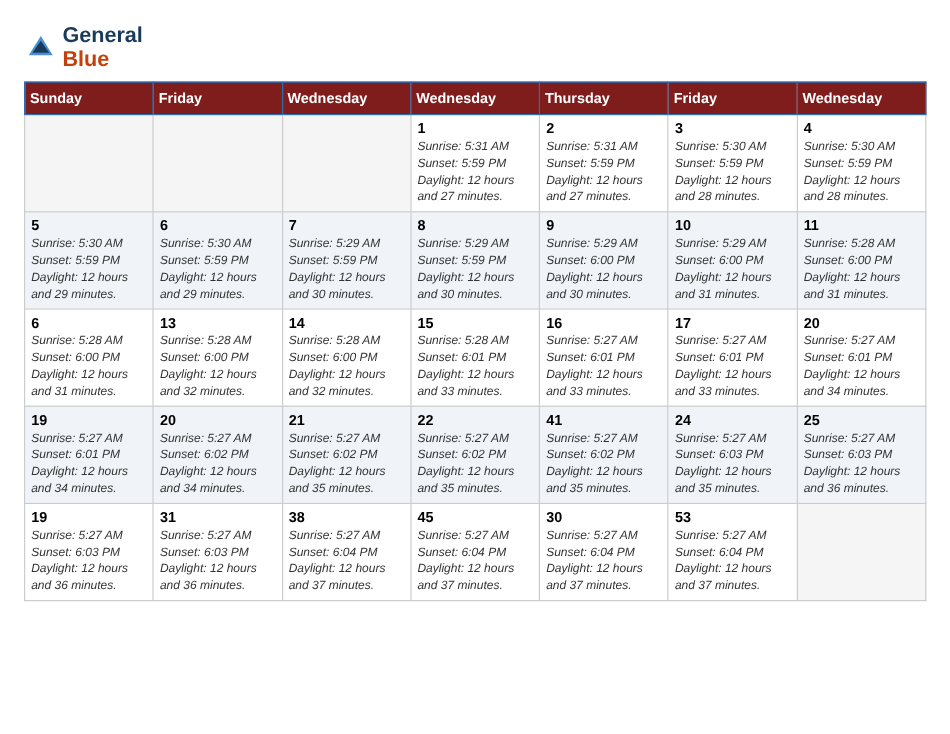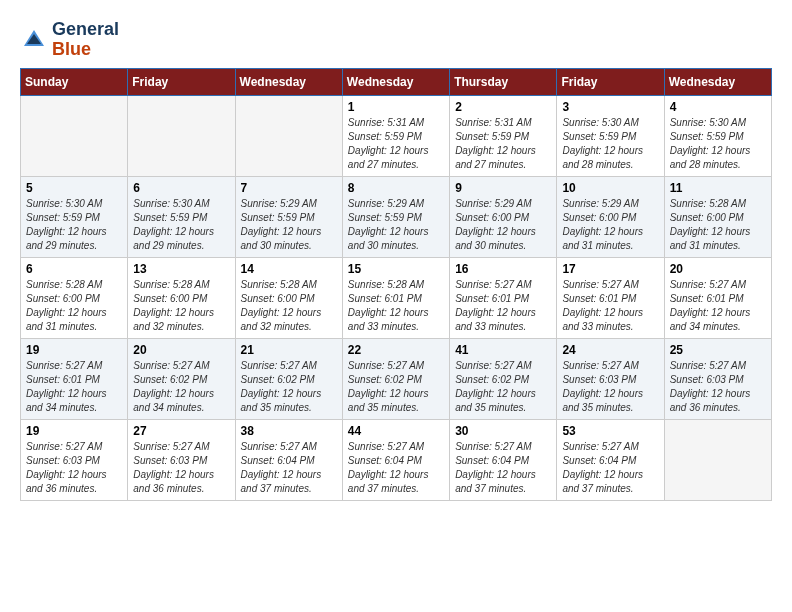--- a/index.html
+++ b/index.html
@@ -236,29 +236,29 @@
           <div class="day-number">25</div>
           <div class="day-info">Sunrise: 5:27 AM<br>Sunset: 6:03 PM<br>Daylight: 12 hours and 36 minutes.</div>
         </td>
       </tr>
       <tr>
         <td>
           <div class="day-number">19</div>
           <div class="day-info">Sunrise: 5:27 AM<br>Sunset: 6:03 PM<br>Daylight: 12 hours and 36 minutes.</div>
         </td>
         <td>
-          <div class="day-number">27</div>
+          <div class="day-number">31</div>
           <div class="day-info">Sunrise: 5:27 AM<br>Sunset: 6:03 PM<br>Daylight: 12 hours and 36 minutes.</div>
         </td>
         <td>
           <div class="day-number">38</div>
           <div class="day-info">Sunrise: 5:27 AM<br>Sunset: 6:04 PM<br>Daylight: 12 hours and 37 minutes.</div>
         </td>
         <td>
-          <div class="day-number">44</div>
+          <div class="day-number">45</div>
           <div class="day-info">Sunrise: 5:27 AM<br>Sunset: 6:04 PM<br>Daylight: 12 hours and 37 minutes.</div>
         </td>
         <td>
           <div class="day-number">30</div>
           <div class="day-info">Sunrise: 5:27 AM<br>Sunset: 6:04 PM<br>Daylight: 12 hours and 37 minutes.</div>
         </td>
         <td>
           <div class="day-number">53</div>
           <div class="day-info">Sunrise: 5:27 AM<br>Sunset: 6:04 PM<br>Daylight: 12 hours and 37 minutes.</div>
         </td>

